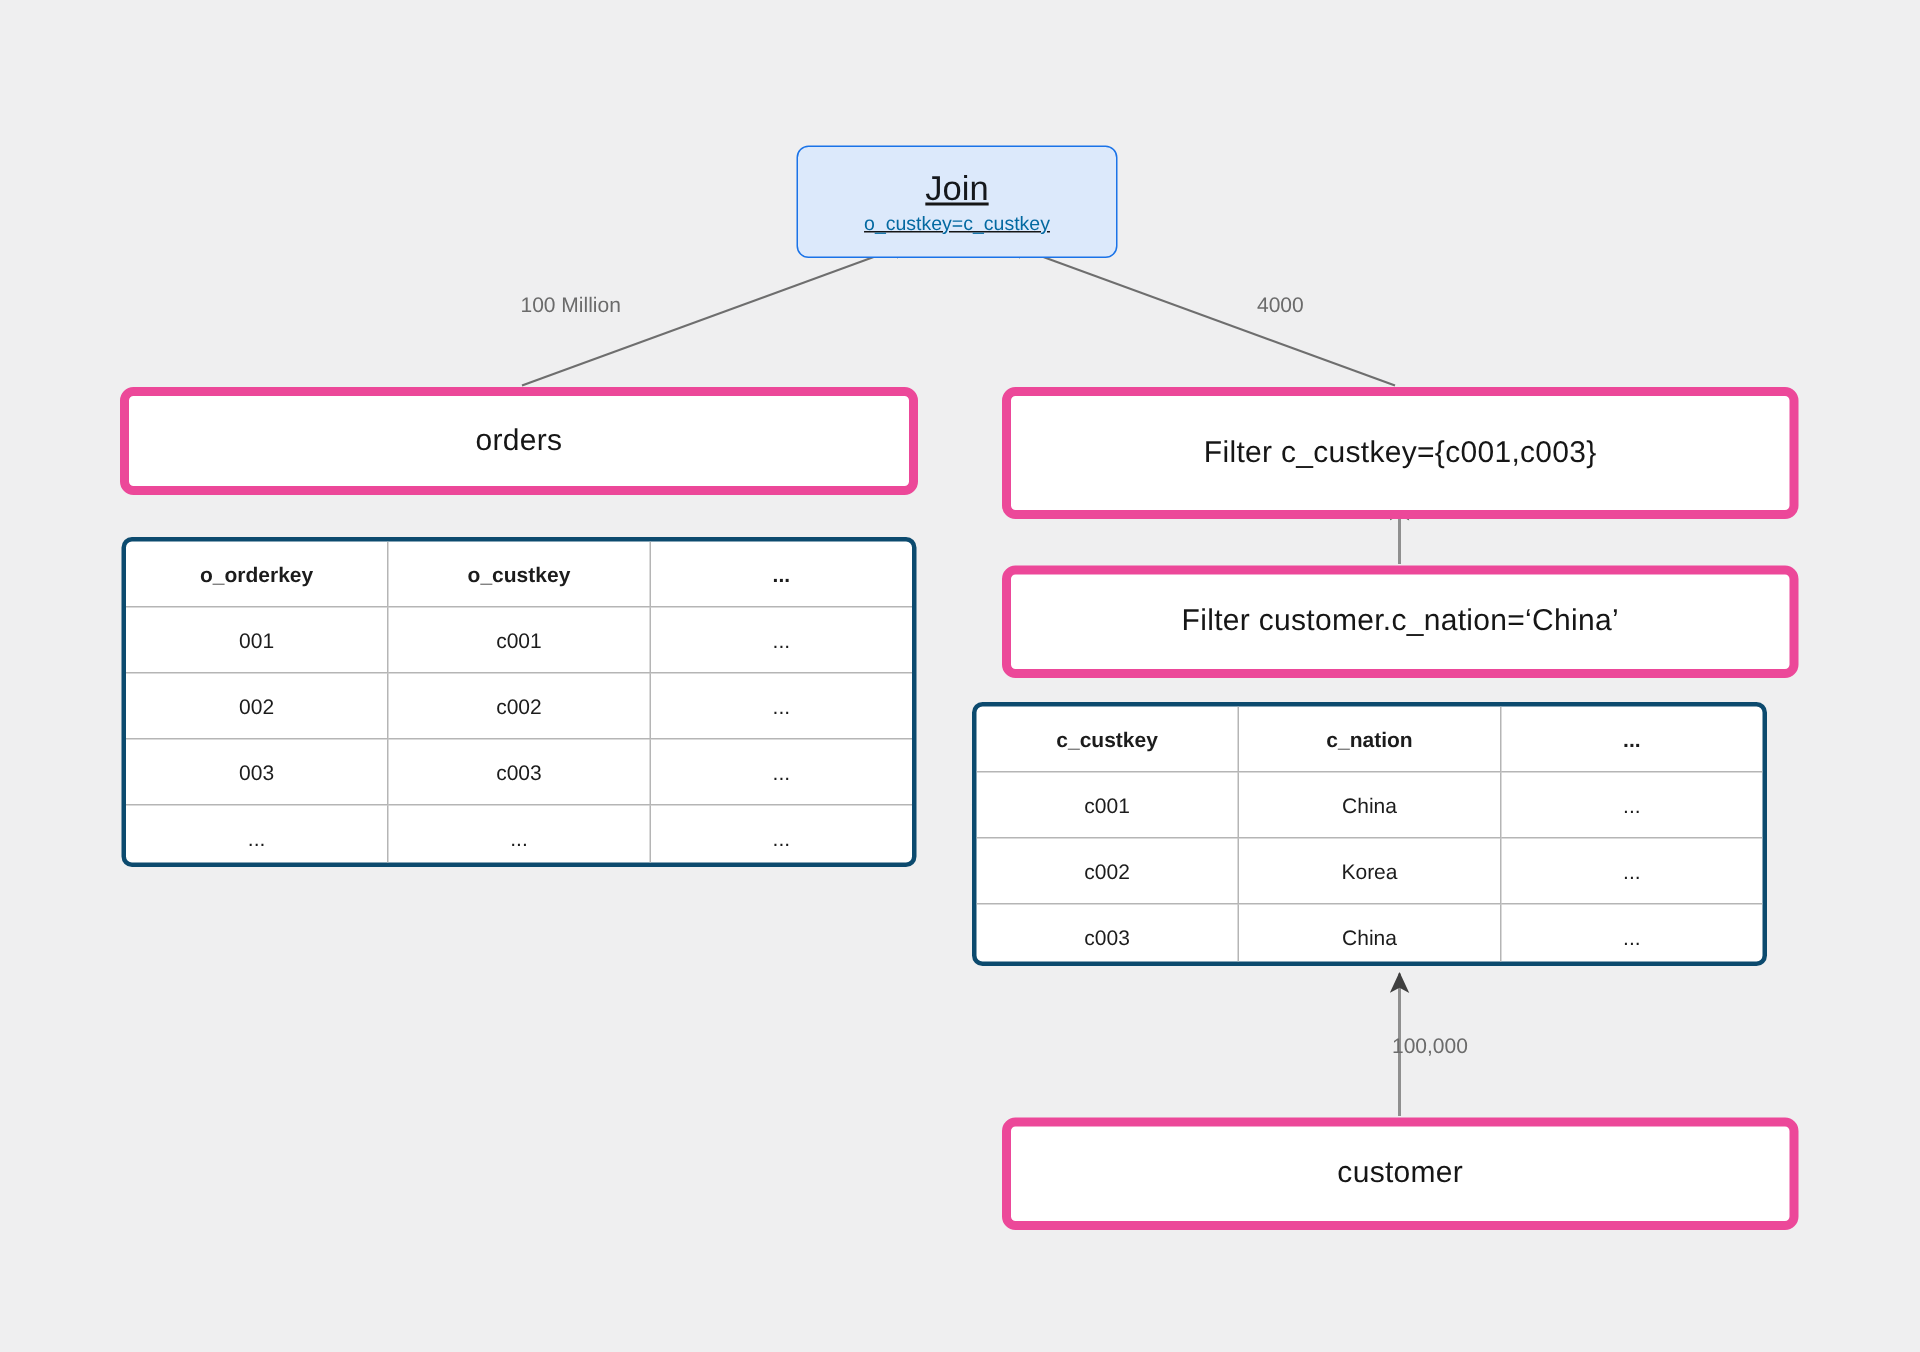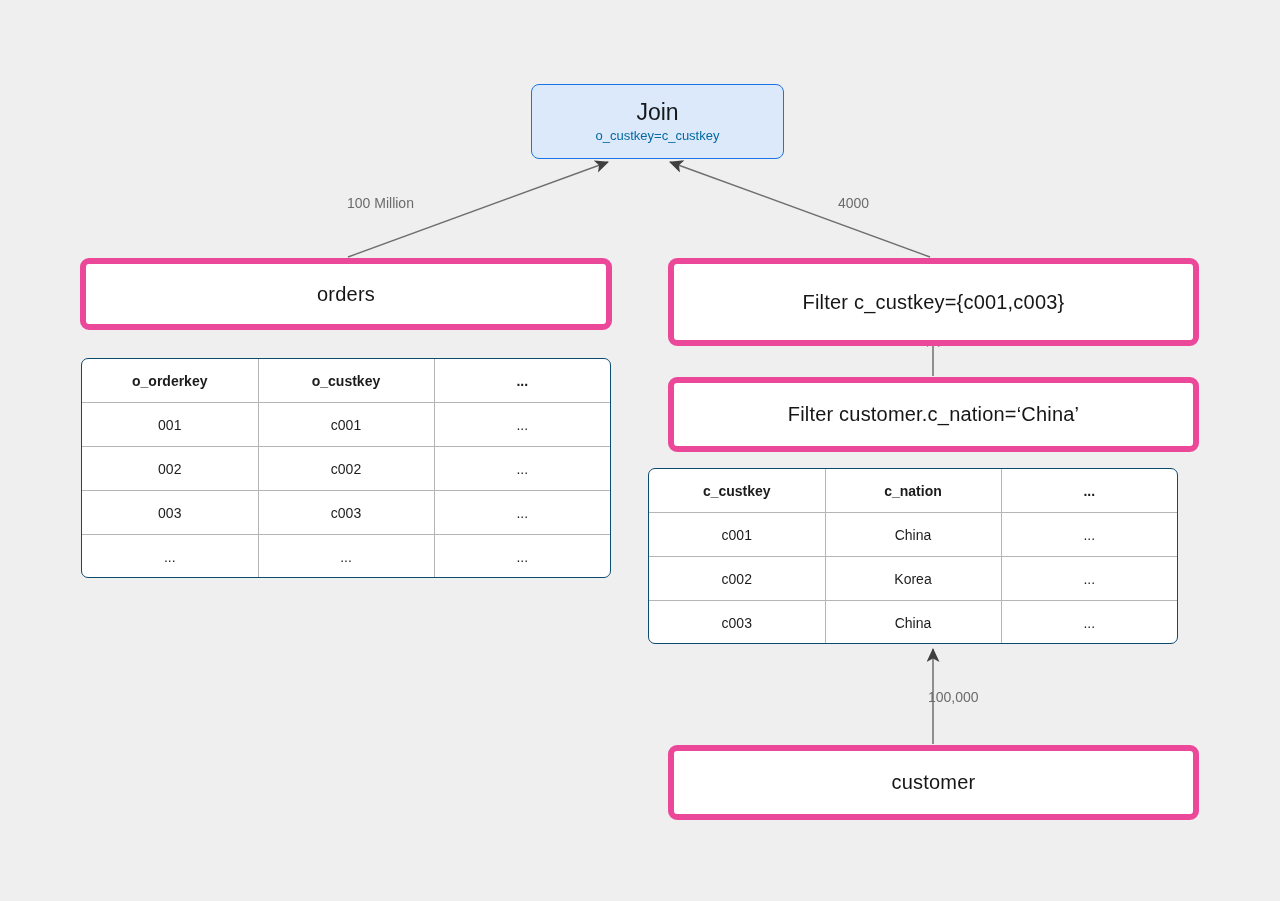--- a/index.html
+++ b/index.html
@@ -45,21 +45,21 @@
   .edge-label {
     position: absolute;
     font-size: 14px;
     color: #6b6b6b;
     white-space: nowrap;
   }
 
   
   .dtable {
     position: absolute;
-    border: 1px solid #0c4a6e;
+    border: 3px solid #0c4a6e;
     border-radius: 7px;
     overflow: hidden;
     background: #ffffff;
     box-sizing: border-box;
   }
   .dtable table {
     border-collapse: collapse;
     table-layout: fixed;
     width: 100%;
     height: 100%;
@@ -90,21 +90,21 @@
       <marker id="ah" markerUnits="userSpaceOnUse" markerWidth="16" markerHeight="14" refX="13" refY="6.5" orient="auto">
         <path d="M0,0 L14,6.5 L0,13 L3.5,6.5 Z" fill="#3f3f3f"></path>
       </marker>
     </defs>
     <line x1="348" y1="257" x2="608" y2="162" stroke="#6e6e6e" stroke-width="1.4" marker-end="url(#ah)"></line>
     <line x1="930" y1="257" x2="670" y2="162" stroke="#6e6e6e" stroke-width="1.4" marker-end="url(#ah)"></line>
     <line x1="933" y1="376" x2="933" y2="334" stroke="#8f8f8f" stroke-width="2" marker-end="url(#ah)"></line>
     <line x1="933" y1="744" x2="933" y2="649" stroke="#8f8f8f" stroke-width="2" marker-end="url(#ah)"></line>
   </svg>
 
-  <div class="node join-node abs" style="left:531px; top:84px; width:253px; height:75px;">
+  <div class="node join-node abs" style="left:531px; top:97px; width:214px; height:75px;text-decoration:underline;">
     <div class="join-title">Join</div>
     <div class="join-subtitle">o_custkey=c_custkey</div>
   </div>
 
   <div class="edge-label" style="left:347px; top:195px;">100 Million</div>
   <div class="edge-label" style="left:838px; top:195px;">4000</div>
   <div class="edge-label" style="left:928px; top:689px;">100,000</div>
 
   <div class="node abs" style="left:80px; top:258px; width:532px; height:72px;">
     <div class="node-label">orders</div>

